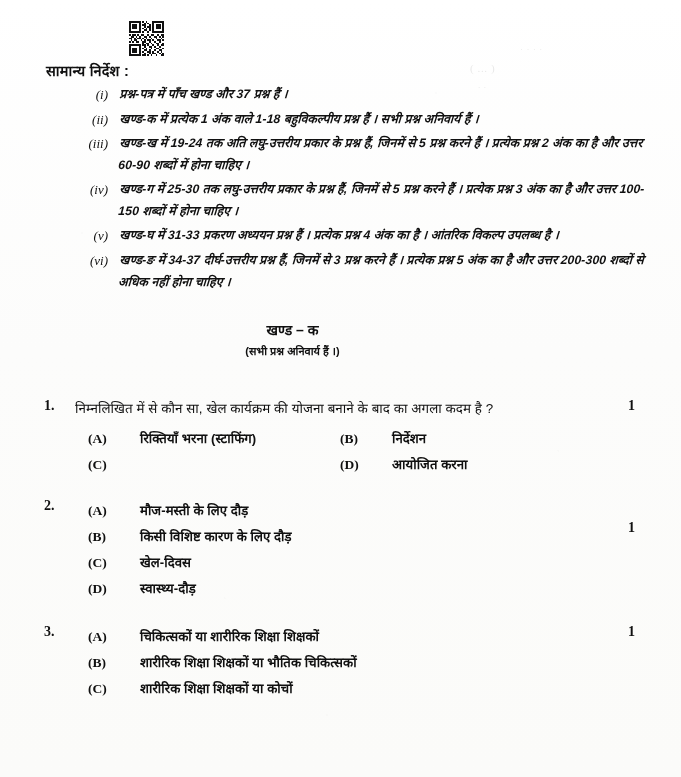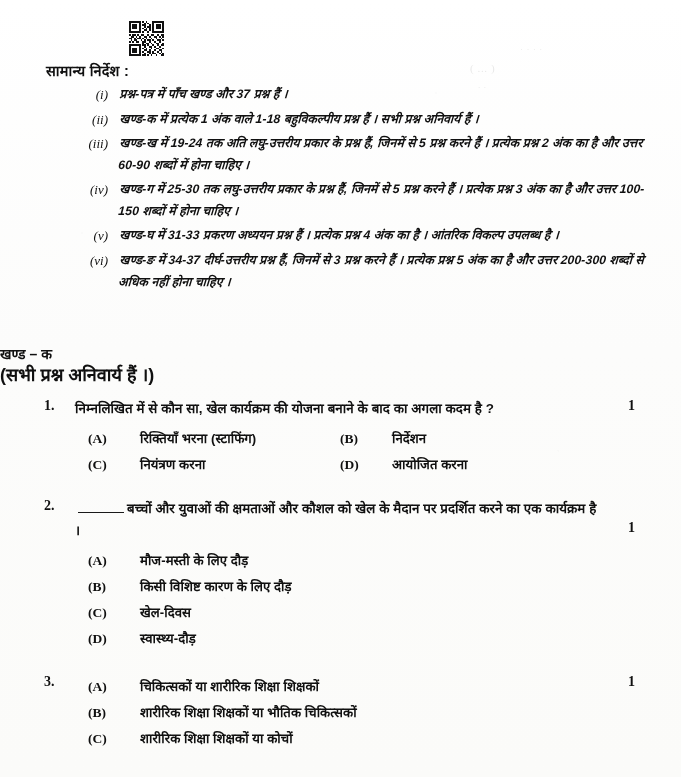--- a/index.html
+++ b/index.html
@@ -103,34 +103,34 @@
     text-align: left;
     letter-spacing: 0.05px;
     transform: skewX(-3deg);
     transform-origin: left top;
   }
 
   
   #section-block {
     position: absolute;
     left: 0;
-    top: 344px;
+    top: 320px;
     width: 585px;
-    text-align: left;
+    text-align: center;
     z-index: 4;
   }
   #section-title {
     font-family: "Liberation Sans", "DejaVu Sans", sans-serif;
     font-size: 14px;
     font-weight: bold;
     line-height: 20px;
   }
   #section-note {
     font-family: "Liberation Sans", "DejaVu Sans", sans-serif;
-    font-size: 18px;
+    font-size: 11px;
     font-weight: bold;
     line-height: 22px;
   }
 
   
   #questions {
     position: absolute;
     left: 0;
     top: 398px;
     width: 681px;
@@ -149,21 +149,21 @@
     font-family: "Liberation Serif", "DejaVu Serif", serif;
     font-size: 14px;
     font-weight: bold;
   }
   .q-text {
     display: block;
     margin-left: 75px;
     margin-right: 80px;
     font-family: "Liberation Sans", "DejaVu Sans", sans-serif;
     font-size: 13.4px;
-    font-weight: bold;
+    font-weight: normal;
     line-height: 22px;
     letter-spacing: 0.05px;
   }
   .q-marks {
     position: absolute;
     right: 46px;
     font-family: "Liberation Serif", "DejaVu Serif", serif;
     font-size: 14px;
     font-weight: bold;
   }
@@ -386,33 +386,31 @@
         <div class="opt">
           <span class="opt-label">(A)</span>
           <span class="opt-text">रिक्तियाँ भरना (स्टाफिंग)</span>
         </div>
         <div class="opt">
           <span class="opt-label">(B)</span>
           <span class="opt-text">निर्देशन</span>
         </div>
         <div class="opt">
           <span class="opt-label">(C)</span>
-          <span class="opt-text">नियंत्रण करना</span>
         </div>
         <div class="opt">
           <span class="opt-label">(D)</span>
           <span class="opt-text">आयोजित करना</span>
         </div>
       </div>
     </div>
 
     <div class="question" style="margin-top:20px; margin-bottom:20px;">
       <span class="q-num">2.</span>
       <span class="q-marks" style="top:22px;">1</span>
-      <span class="q-text"><span class="blank"></span><span>बच्चों और युवाओं की क्षमताओं और कौशल को खेल के मैदान पर प्रदर्शित करने का एक कार्यक्रम है ।</span></span>
       <div class="options">
         <div class="opt">
           <span class="opt-label">(A)</span>
           <span class="opt-text">मौज-मस्ती के लिए दौड़</span>
         </div>
         <div class="opt">
           <span class="opt-label">(B)</span>
           <span class="opt-text">किसी विशिष्ट कारण के लिए दौड़</span>
         </div>
         <div class="opt">

